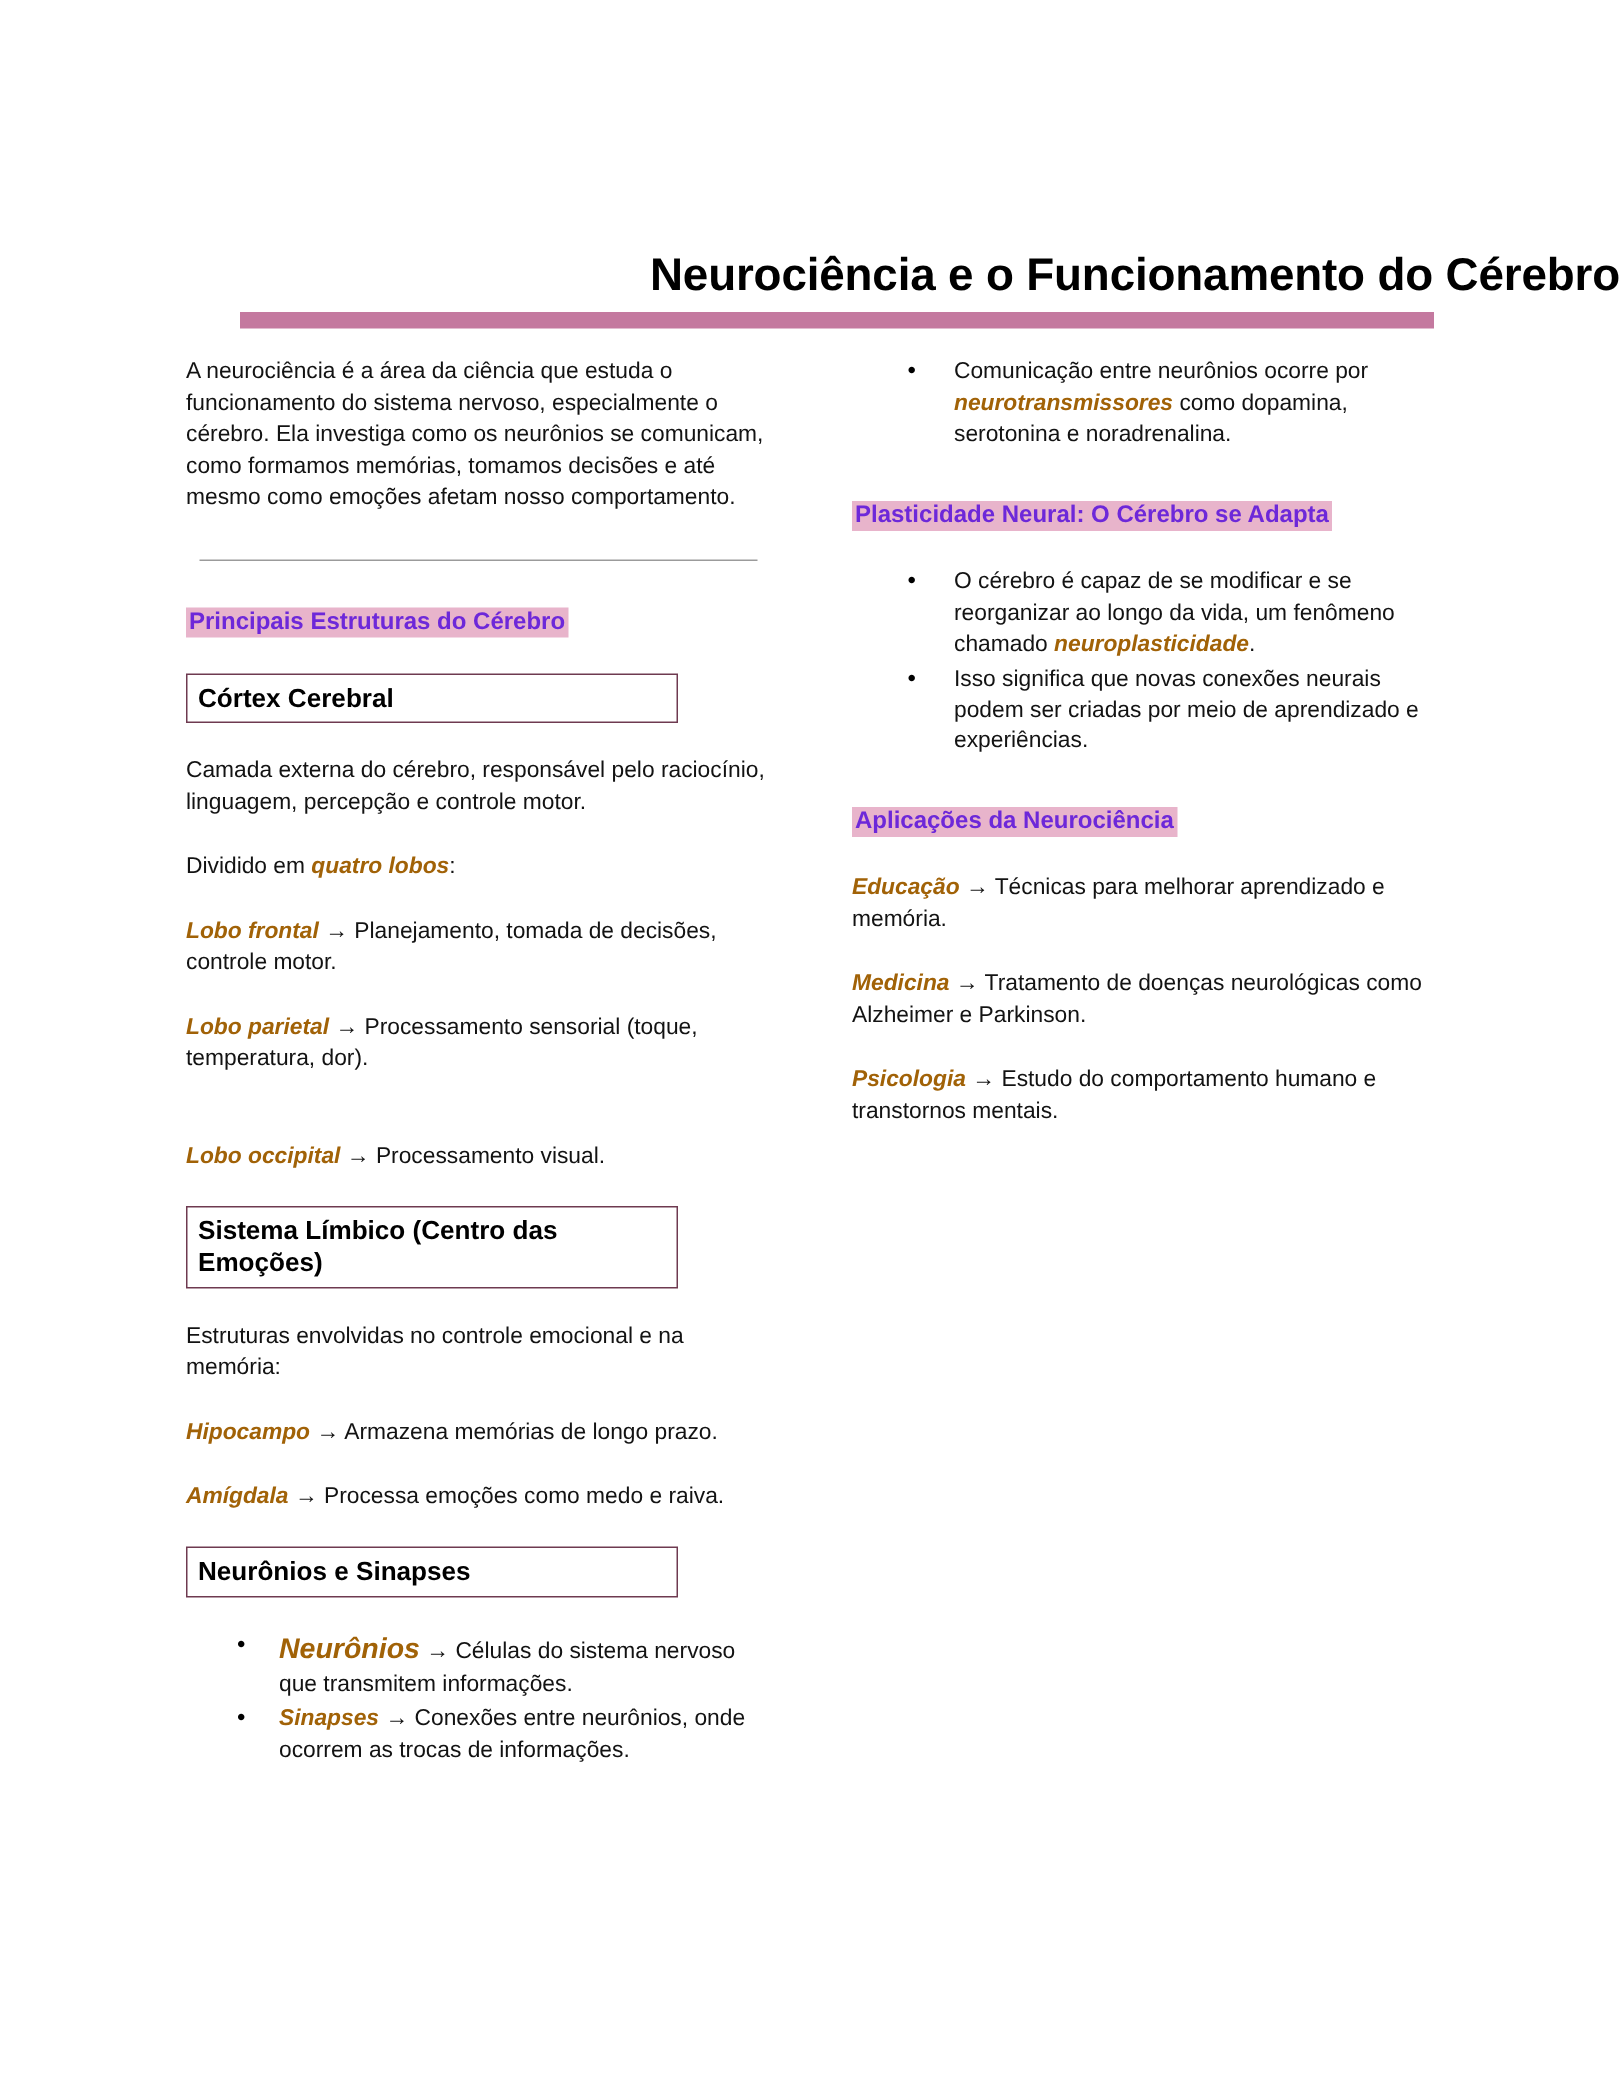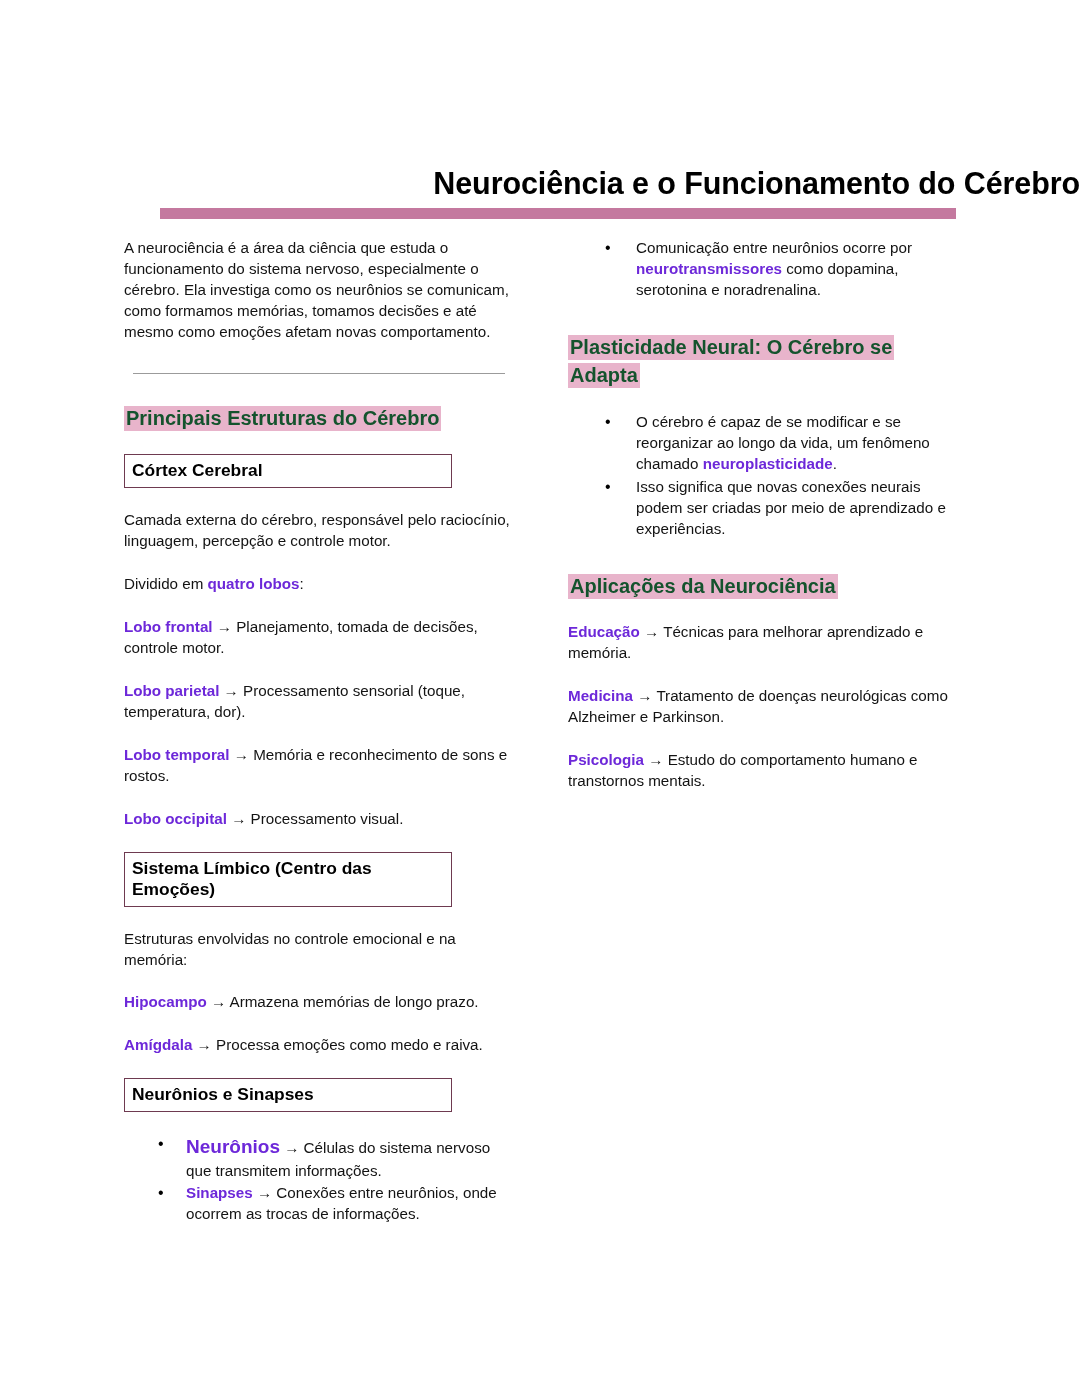--- a/index.html
+++ b/index.html
@@ -74,23 +74,23 @@
   .thin-rule {
     margin: 0;
     border: none;
     border-top: 1.6px solid #9b9b9b;
     width: 372px;
     margin-left: 9px;
   }
 
   
   .section-head {
-    font-size: 20px;
-    font-weight: bold;
-    color: #14532d;
+    font-size: 16px;
+    font-weight: bold;
+    color: #6d28d9;
     line-height: 1.42;
     margin: 0;
   }
   .section-head .hl {
     background: #e8b4cb;
     box-decoration-break: clone;
     -webkit-box-decoration-break: clone;
     padding: 1px 2px 2px 2px;
   }
 
@@ -130,35 +130,35 @@
   }
   ul.bullets.right-list > li::before {
     left: -31px;
   }
 
   .big-term {
     font-size: 19px;
     font-weight: bold;
     text-align: right;
   }
-  b, strong { font-weight: bold; color: #6d28d9; }
+  b, strong { font-weight: bold; color: #a16207; font-style: italic; }
   .arrow { font-family: "Liberation Sans", sans-serif; }
 </style>
 </head>
 <body>
 
 <div class="page">
 
   <h1 class="doc-title">Neurociência e o Funcionamento do Cérebro</h1>
 
   <div class="divider-bar"></div>
 
   <div class="col col-left">
 
-    <p class="para">A neurociência é a área da ciência que estuda o funcionamento do sistema nervoso, especialmente o cérebro. Ela investiga como os neurônios se comunicam, como formamos memórias, tomamos decisões e até mesmo como emoções afetam novas comportamento.</p>
+    <p class="para">A neurociência é a área da ciência que estuda o funcionamento do sistema nervoso, especialmente o cérebro. Ela investiga como os neurônios se comunicam, como formamos memórias, tomamos decisões e até mesmo como emoções afetam nosso comportamento.</p>
 
     <div class="gap-l"></div>
     <hr class="thin-rule">
     <div class="gap-l"></div>
 
     <h2 class="section-head"><span class="hl">Principais Estruturas do Cérebro</span></h2>
 
     <div class="gap-m"></div>
 
     <div class="box-head"><span>Córtex Cerebral</span></div>
@@ -171,21 +171,20 @@
 
     <p class="para"><span>Dividido em </span><b>quatro lobos</b><span>:</span></p>
 
     <div class="gap-m"></div>
     <p class="para"><b>Lobo frontal</b> <span class="arrow">→</span> <span>Planejamento, tomada de decisões, controle motor.</span></p>
 
     <div class="gap-m"></div>
     <p class="para"><b>Lobo parietal</b> <span class="arrow">→</span> <span>Processamento sensorial (toque, temperatura, dor).</span></p>
 
     <div class="gap-m"></div>
-    <p class="para"><b>Lobo temporal</b> <span class="arrow">→</span> <span>Memória e reconhecimento de sons e rostos.</span></p>
 
     <div class="gap-m"></div>
     <p class="para"><b>Lobo occipital</b> <span class="arrow">→</span> <span>Processamento visual.</span></p>
 
     <div class="gap-m"></div>
 
     <div class="box-head"><span>Sistema Límbico (Centro das Emoções)</span></div>
 
     <div class="gap-m"></div>
 

